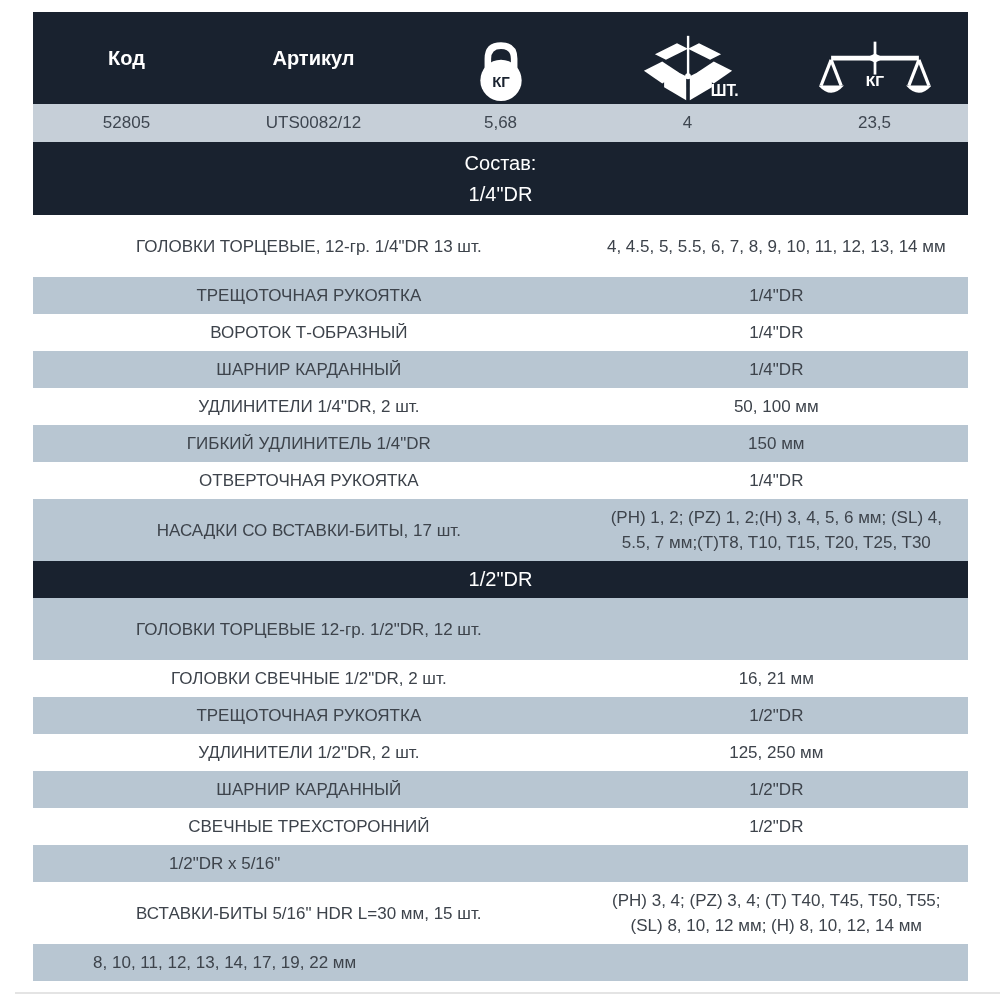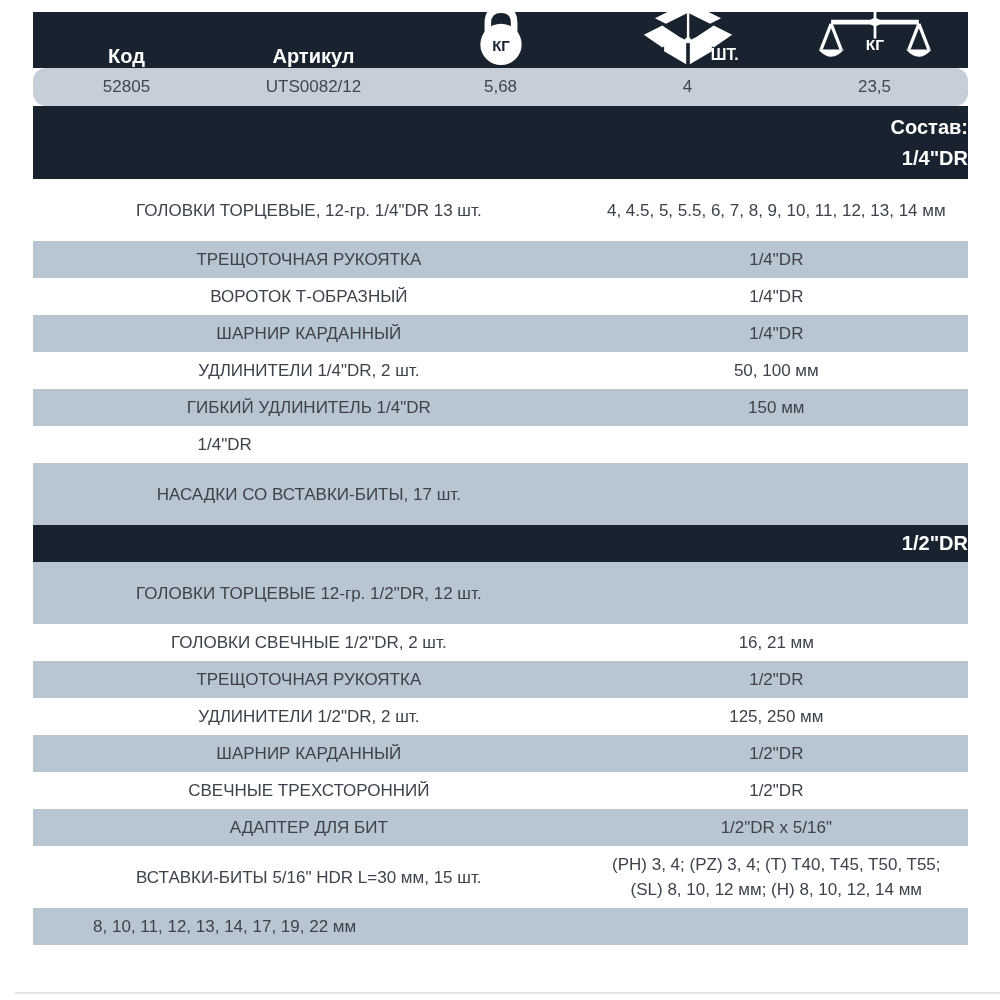--- a/index.html
+++ b/index.html
@@ -8,29 +8,29 @@
     --shade-bg:#b8c6d2;
     --body-text:#3d434b;
     --divider:#e4e4e4;
   }
   html,body{margin:0;padding:0;}
   body{
     width:1000px;height:1000px;position:relative;background:#ffffff;
     font-family:"Liberation Sans", sans-serif;overflow:hidden;
   }
   .tbl{position:absolute;left:33px;top:12px;width:935px;}
-  .hdr{display:flex;height:56px;background:var(--navy);align-items:flex-end;}
+  .hdr{display:flex;height:92px;background:var(--navy);}
   .hcell{flex:1;display:flex;align-items:center;justify-content:center;
     color:#fff;font-weight:bold;font-size:20px;}
   .hcell.icon-cell{align-items:flex-end;padding-bottom:2px;box-sizing:border-box;}
-  .info{display:flex;height:38px;background:var(--info-bg);border-radius:13px;}
+  .info{display:flex;height:38px;background:var(--info-bg);}
   .icell{flex:1;display:flex;align-items:center;justify-content:center;
     font-size:17px;color:#3e4650;}
-  .band{background:var(--navy);color:#fff;font-weight:bold;font-size:20px;
-    display:flex;flex-direction:column;align-items:flex-end;justify-content:center;}
+  .band{background:var(--navy);color:#fff;font-weight:normal;font-size:20px;
+    display:flex;flex-direction:column;align-items:center;justify-content:center;}
   .band.two{height:73px;}
   .band.two .band-line{line-height:31px;}
   .band.one{height:37px;}
   .row{display:flex;height:37px;background:#ffffff;}
   .row.tall{height:62px;}
   .row.shaded{background:var(--shade-bg);}
   .cell{display:flex;align-items:center;justify-content:center;text-align:center;
     font-size:17px;color:var(--body-text);line-height:25px;box-sizing:border-box;}
   .cell.label{width:59%;padding:0 12px;}
   .cell.value{width:41%;padding:0 14px;}
@@ -120,24 +120,26 @@
       </div>
       <div class="row">
         <div class="cell label">УДЛИНИТЕЛИ 1/4"DR, 2 шт.</div>
         <div class="cell value">50, 100 мм</div>
       </div>
       <div class="row shaded">
         <div class="cell label">ГИБКИЙ УДЛИНИТЕЛЬ 1/4"DR</div>
         <div class="cell value">150 мм</div>
       </div>
       <div class="row">
+        <div class="cell label">ОТВЕРТОЧНАЯ РУКОЯТКА</div>
         <div class="cell value">1/4"DR</div>
       </div>
       <div class="row shaded tall">
         <div class="cell label">НАСАДКИ СО ВСТАВКИ-БИТЫ, 17 шт.</div>
+        <div class="cell value">(PH) 1, 2; (PZ) 1, 2;(H) 3, 4, 5, 6 мм; (SL) 4, 5.5, 7 мм;(T)T8, T10, T15, T20, T25, T30</div>
       </div>
     </div>
 
   <div class="band one">
     <div class="band-line">1/2"DR</div>
   </div>
 
   <div>
       <div class="row shaded tall">
         <div class="cell label">ГОЛОВКИ ТОРЦЕВЫЕ 12-гр. 1/2"DR, 12 шт.</div>
@@ -156,21 +158,20 @@
       </div>
       <div class="row shaded">
         <div class="cell label">ШАРНИР КАРДАННЫЙ</div>
         <div class="cell value">1/2"DR</div>
       </div>
       <div class="row">
         <div class="cell label">СВЕЧНЫЕ ТРЕХСТОРОННИЙ</div>
         <div class="cell value">1/2"DR</div>
       </div>
       <div class="row shaded">
-        <div class="cell label">АДАПТЕР ДЛЯ БИТ</div>
         <div class="cell value">1/2"DR x 5/16"</div>
       </div>
       <div class="row tall">
         <div class="cell label">ВСТАВКИ-БИТЫ 5/16" HDR L=30 мм, 15 шт.</div>
         <div class="cell value">(PH) 3, 4; (PZ) 3, 4; (T) T40, T45, T50, T55; (SL) 8, 10, 12 мм; (H) 8, 10, 12, 14 мм</div>
       </div>
       <div class="row shaded">
         <div class="cell value">8, 10, 11, 12, 13, 14, 17, 19, 22 мм</div>
       </div>
     </div>

